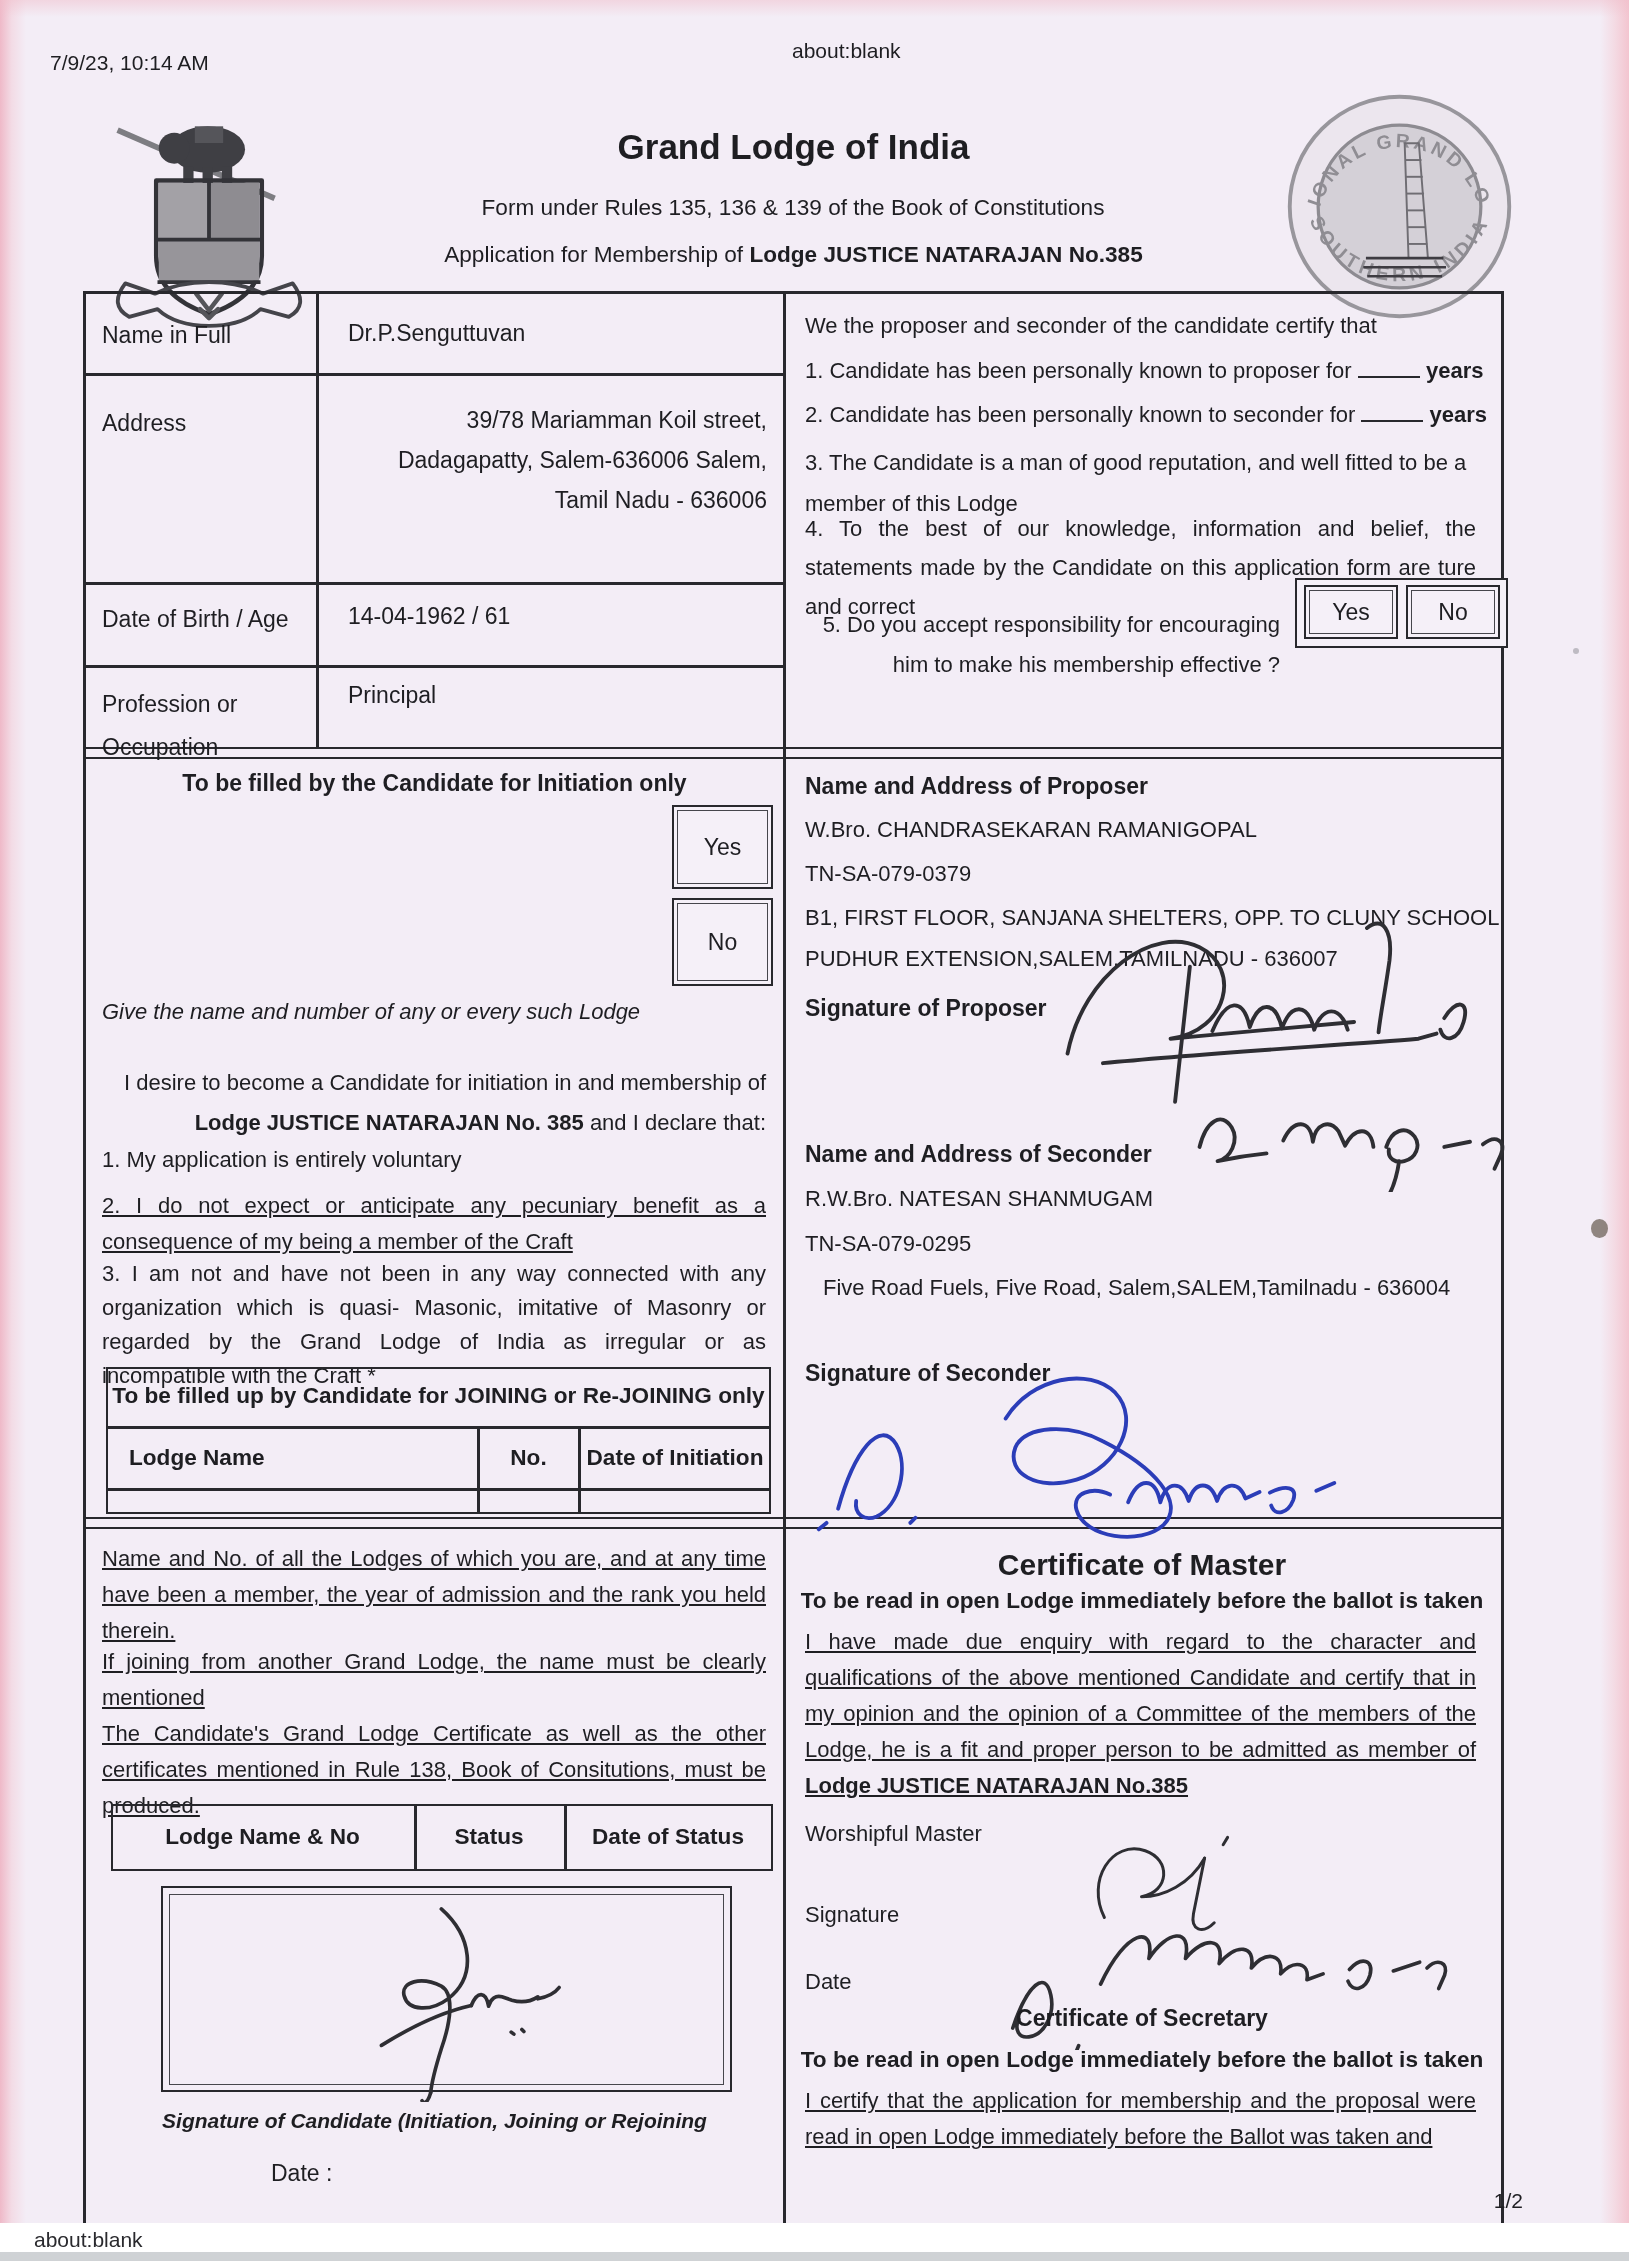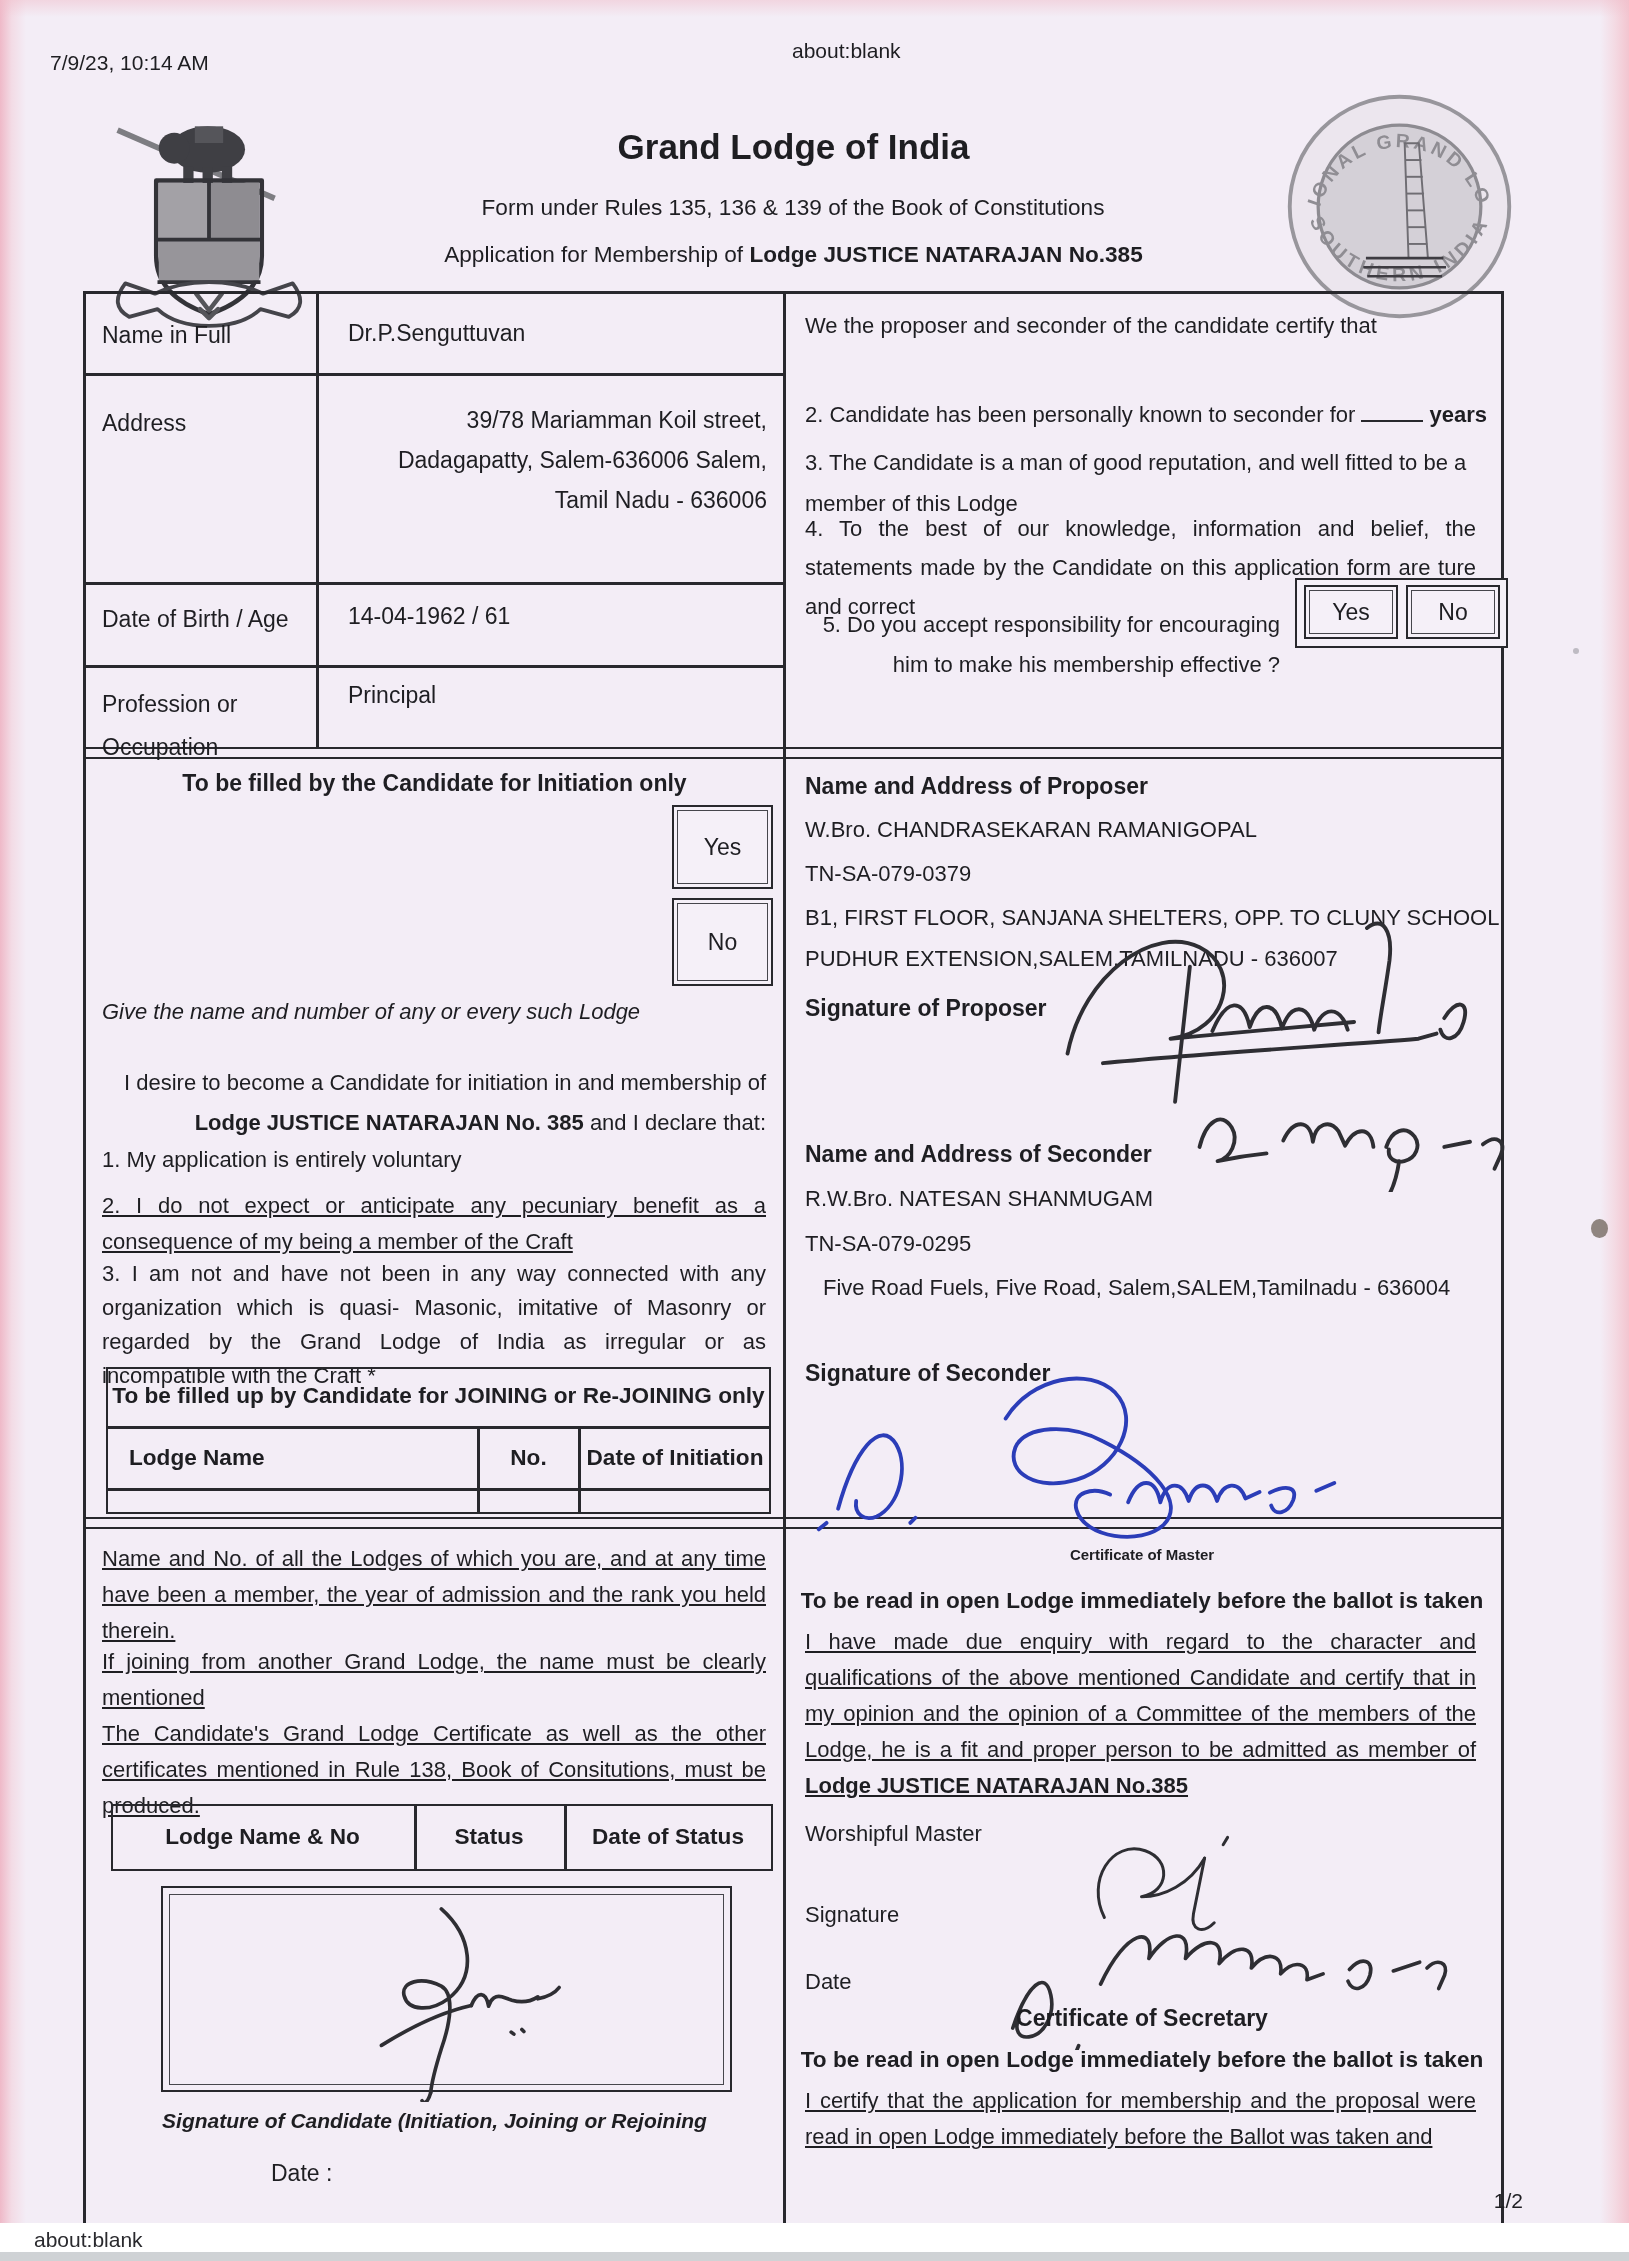--- a/index.html
+++ b/index.html
@@ -132,20 +132,21 @@
   <div class="t" style="left:102px;top:321px;font-size:23px;">Name in Full</div>
   <div class="t" style="left:348px;top:319px;font-size:23px;">Dr.P.Senguttuvan</div>
   <div class="t" style="left:102px;top:409px;font-size:23px;">Address</div>
   <div class="t lh62" style="left:348px;top:400px;width:419px;font-size:23px;">39/78 Mariamman Koil street, Dadagapatty, Salem-636006 Salem, Tamil Nadu - 636006</div>
   <div class="t" style="left:102px;top:605px;font-size:23px;">Date of Birth / Age</div>
   <div class="t" style="left:348px;top:602px;font-size:23px;">14-04-1962 / 61</div>
   <div class="t lh66" style="left:102px;top:683px;width:219px;font-size:23px;">Profession or Occupation</div>
   <div class="t" style="left:348px;top:681px;font-size:23px;">Principal</div>
 
   <div class="t" style="left:805px;top:312px;">We the proposer and seconder of the candidate certify that</div>
+  <div class="t" style="left:805px;top:356px;"><span>1. Candidate has been personally known to proposer for </span><span class="blank"></span> <span class="b">years</span></div>
   <div class="t" style="left:805px;top:400px;"><span>2. Candidate has been personally known to seconder for </span><span class="blank"></span> <span class="b">years</span></div>
   <div class="t lh64" style="left:805px;top:442px;width:671px;">3. The Candidate is a man of good reputation, and well fitted to be a member of this Lodge</div>
   <div class="t lh60 j" style="left:805px;top:509px;width:671px;">4. To the best of our knowledge, information and belief, the statements made by the Candidate on this application form are ture and correct</div>
   <div class="t lh62 j" style="left:805px;top:605px;width:475px;">5. Do you accept responsibility for encouraging him to make his membership effective ?</div>
   <div class="frame" style="left:1295px;top:578px;width:213px;height:70px;background:#f5f0f8;"></div>
   <div class="dbox" style="left:1304px;top:585px;width:94px;height:54px;">
       <span>Yes</span>
     </div>
   <div class="dbox" style="left:1406px;top:585px;width:94px;height:54px;">
       <span>No</span>
@@ -231,21 +232,21 @@
       <path d="M398,612 C390,640 380,648 372,636"></path>
       <path d="M250,470 C330,420 430,370 520,350"></path>
       <path d="M520,350 c18,-44 44,-44 52,2 c6,-22 22,-34 40,-28 l30,10 c26,8 56,4 78,-10"></path>
       <path d="M720,330 c30,-6 52,-18 64,-34"></path>
       <path d="M640,430 l8,6 m24,-14 l6,6"></path>
     </g>
   </svg>
   <div class="t b i c" style="left:83px;top:2107px;width:703px;font-size:21px;">Signature of Candidate (Initiation, Joining or Rejoining</div>
   <div class="t" style="left:271px;top:2159px;font-size:23px;">Date :</div>
 
-  <div class="t b c" style="left:783px;top:1545px;width:718px;font-size:15px;">Certificate of Master</div>
+  <div class="t b c" style="left:783px;top:1545px;width:718px;font-size:30px;">Certificate of Master</div>
   <div class="t b c" style="left:783px;top:1586px;width:718px;font-size:22.6px;">To be read in open Lodge immediately before the ballot is taken</div>
   <div class="t lh56 j" style="left:805px;top:1624px;width:671px;"><span>I have made due enquiry with regard to the character and qualifications of the above mentioned Candidate and certify that in my opinion and the opinion of a Committee of the members of the Lodge, he is a fit and proper person to be admitted as member of </span><span class="b">Lodge JUSTICE NATARAJAN No.385</span></div>
   <div class="t" style="left:805px;top:1820px;">Worshipful Master</div>
   <div class="t" style="left:805px;top:1901px;">Signature</div>
   <svg class="sig sig-dark" style="left:1045px;top:1799px;" width="193" height="148" viewBox="0 0 260 180">
     <g stroke-width="4">
       <path d="M80,150 C55,100 90,45 135,60 C170,72 168,115 130,122 C160,122 195,105 215,70"></path>
       <path d="M215,70 L200,145 c-4,22 12,28 28,12"></path>
       <path d="M240,52 l6,-10"></path>
     </g>

